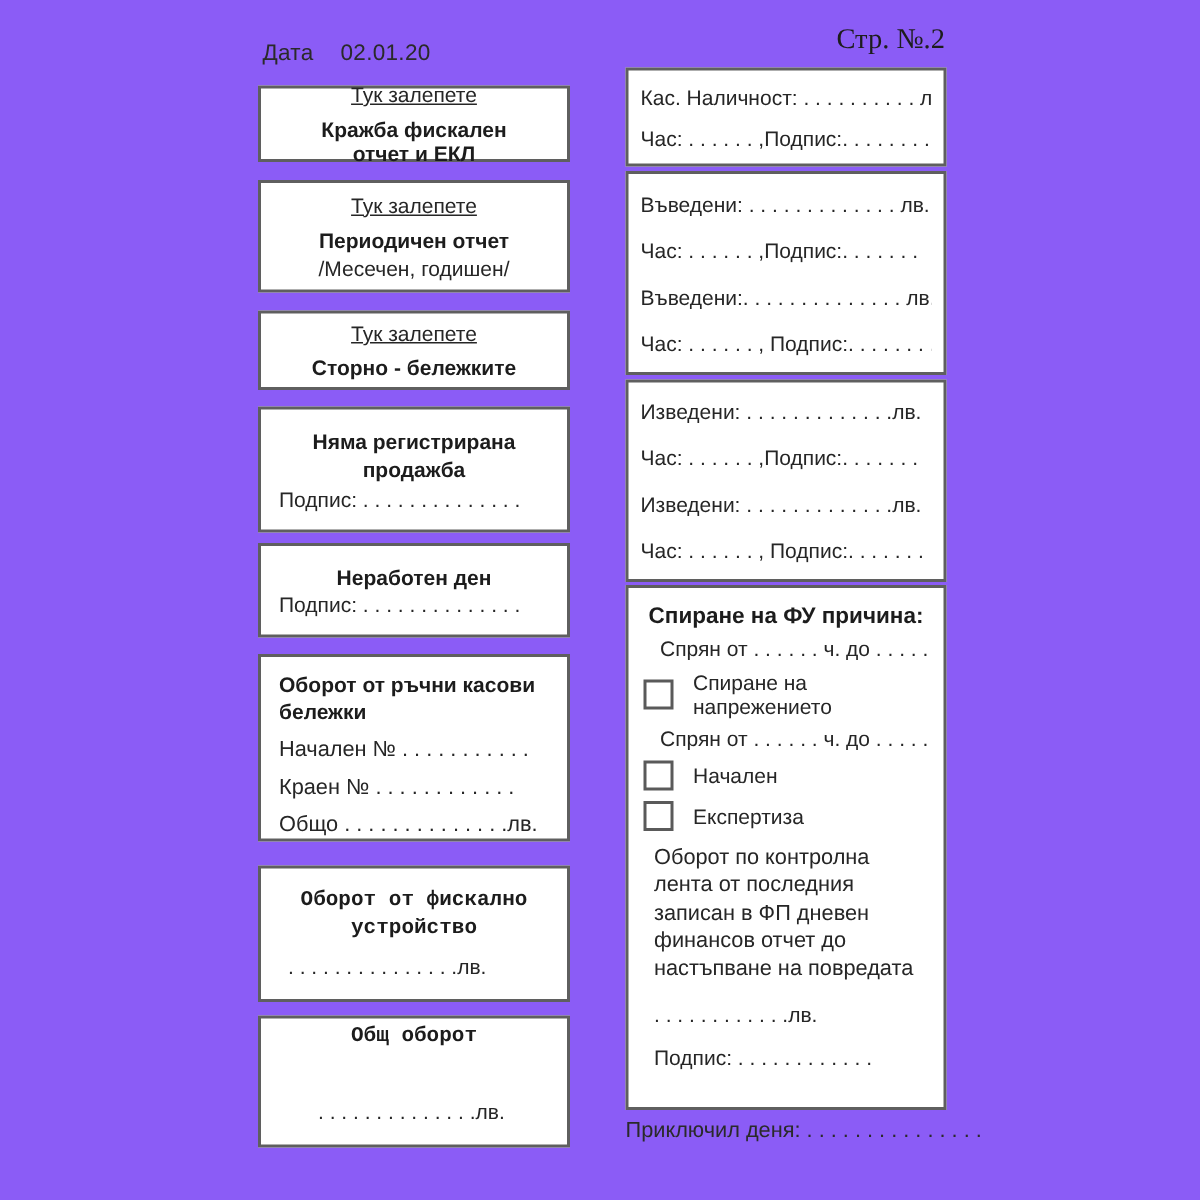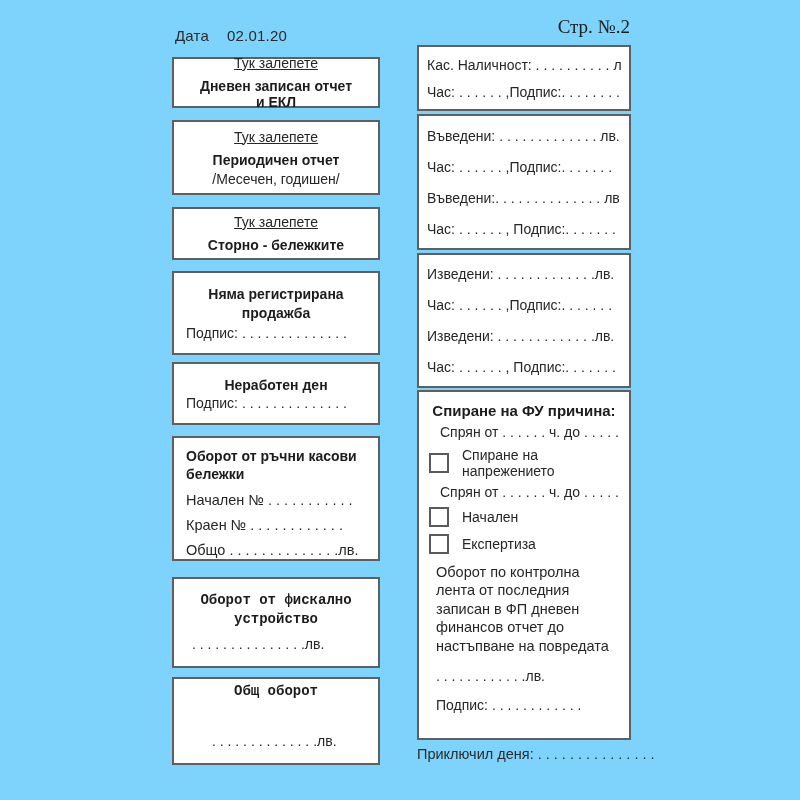--- a/index.html
+++ b/index.html
@@ -1,19 +1,19 @@
 <!DOCTYPE html>
 <html><head>
 <meta charset="utf-8">
 <style>
   html, body { margin: 0; padding: 0; background: #ffffff; }
   .page {
     position: relative;
     width: 800px; height: 800px;
-    background: #7dd3fc;
+    background: #8b5cf6;
     font-family: "Liberation Sans", "DejaVu Sans", sans-serif;
     color: #2a2a2a;
     overflow: hidden;
   }
   .hdr-date {
     position: absolute; left: 175px; top: 27px;
     font-size: 15px; letter-spacing: 0.2px;
   }
   .hdr-date .val { margin-left: 18px; }
   .hdr-page {
@@ -75,21 +75,21 @@
 
 <div class="page">
 
   <div class="hdr-date">
     <span>Дата</span><span class="val">02.01.20</span>
   </div>
   <div class="hdr-page">Стр. №.2</div>
 
   <div class="box lcol paste-box" style="top:57px; height:51px;">
     <div class="instruction">Тук залепете</div>
-    <div class="b-title">Дневен записан отчет и ЕКЛ</div>
+    <div class="b-title">Кражба фискален отчет и ЕКЛ</div>
   </div>
 
   <div class="box lcol paste-box" style="top:120px; height:75px;">
     <div class="instruction">Тук залепете</div>
     <div class="b-title" style="margin-bottom:-4px;">Периодичен отчет</div>
     <div>/Месечен, годишен/</div>
   </div>
 
   <div class="box lcol paste-box" style="top:207px; height:53px;">
     <div class="instruction">Тук залепете</div>

